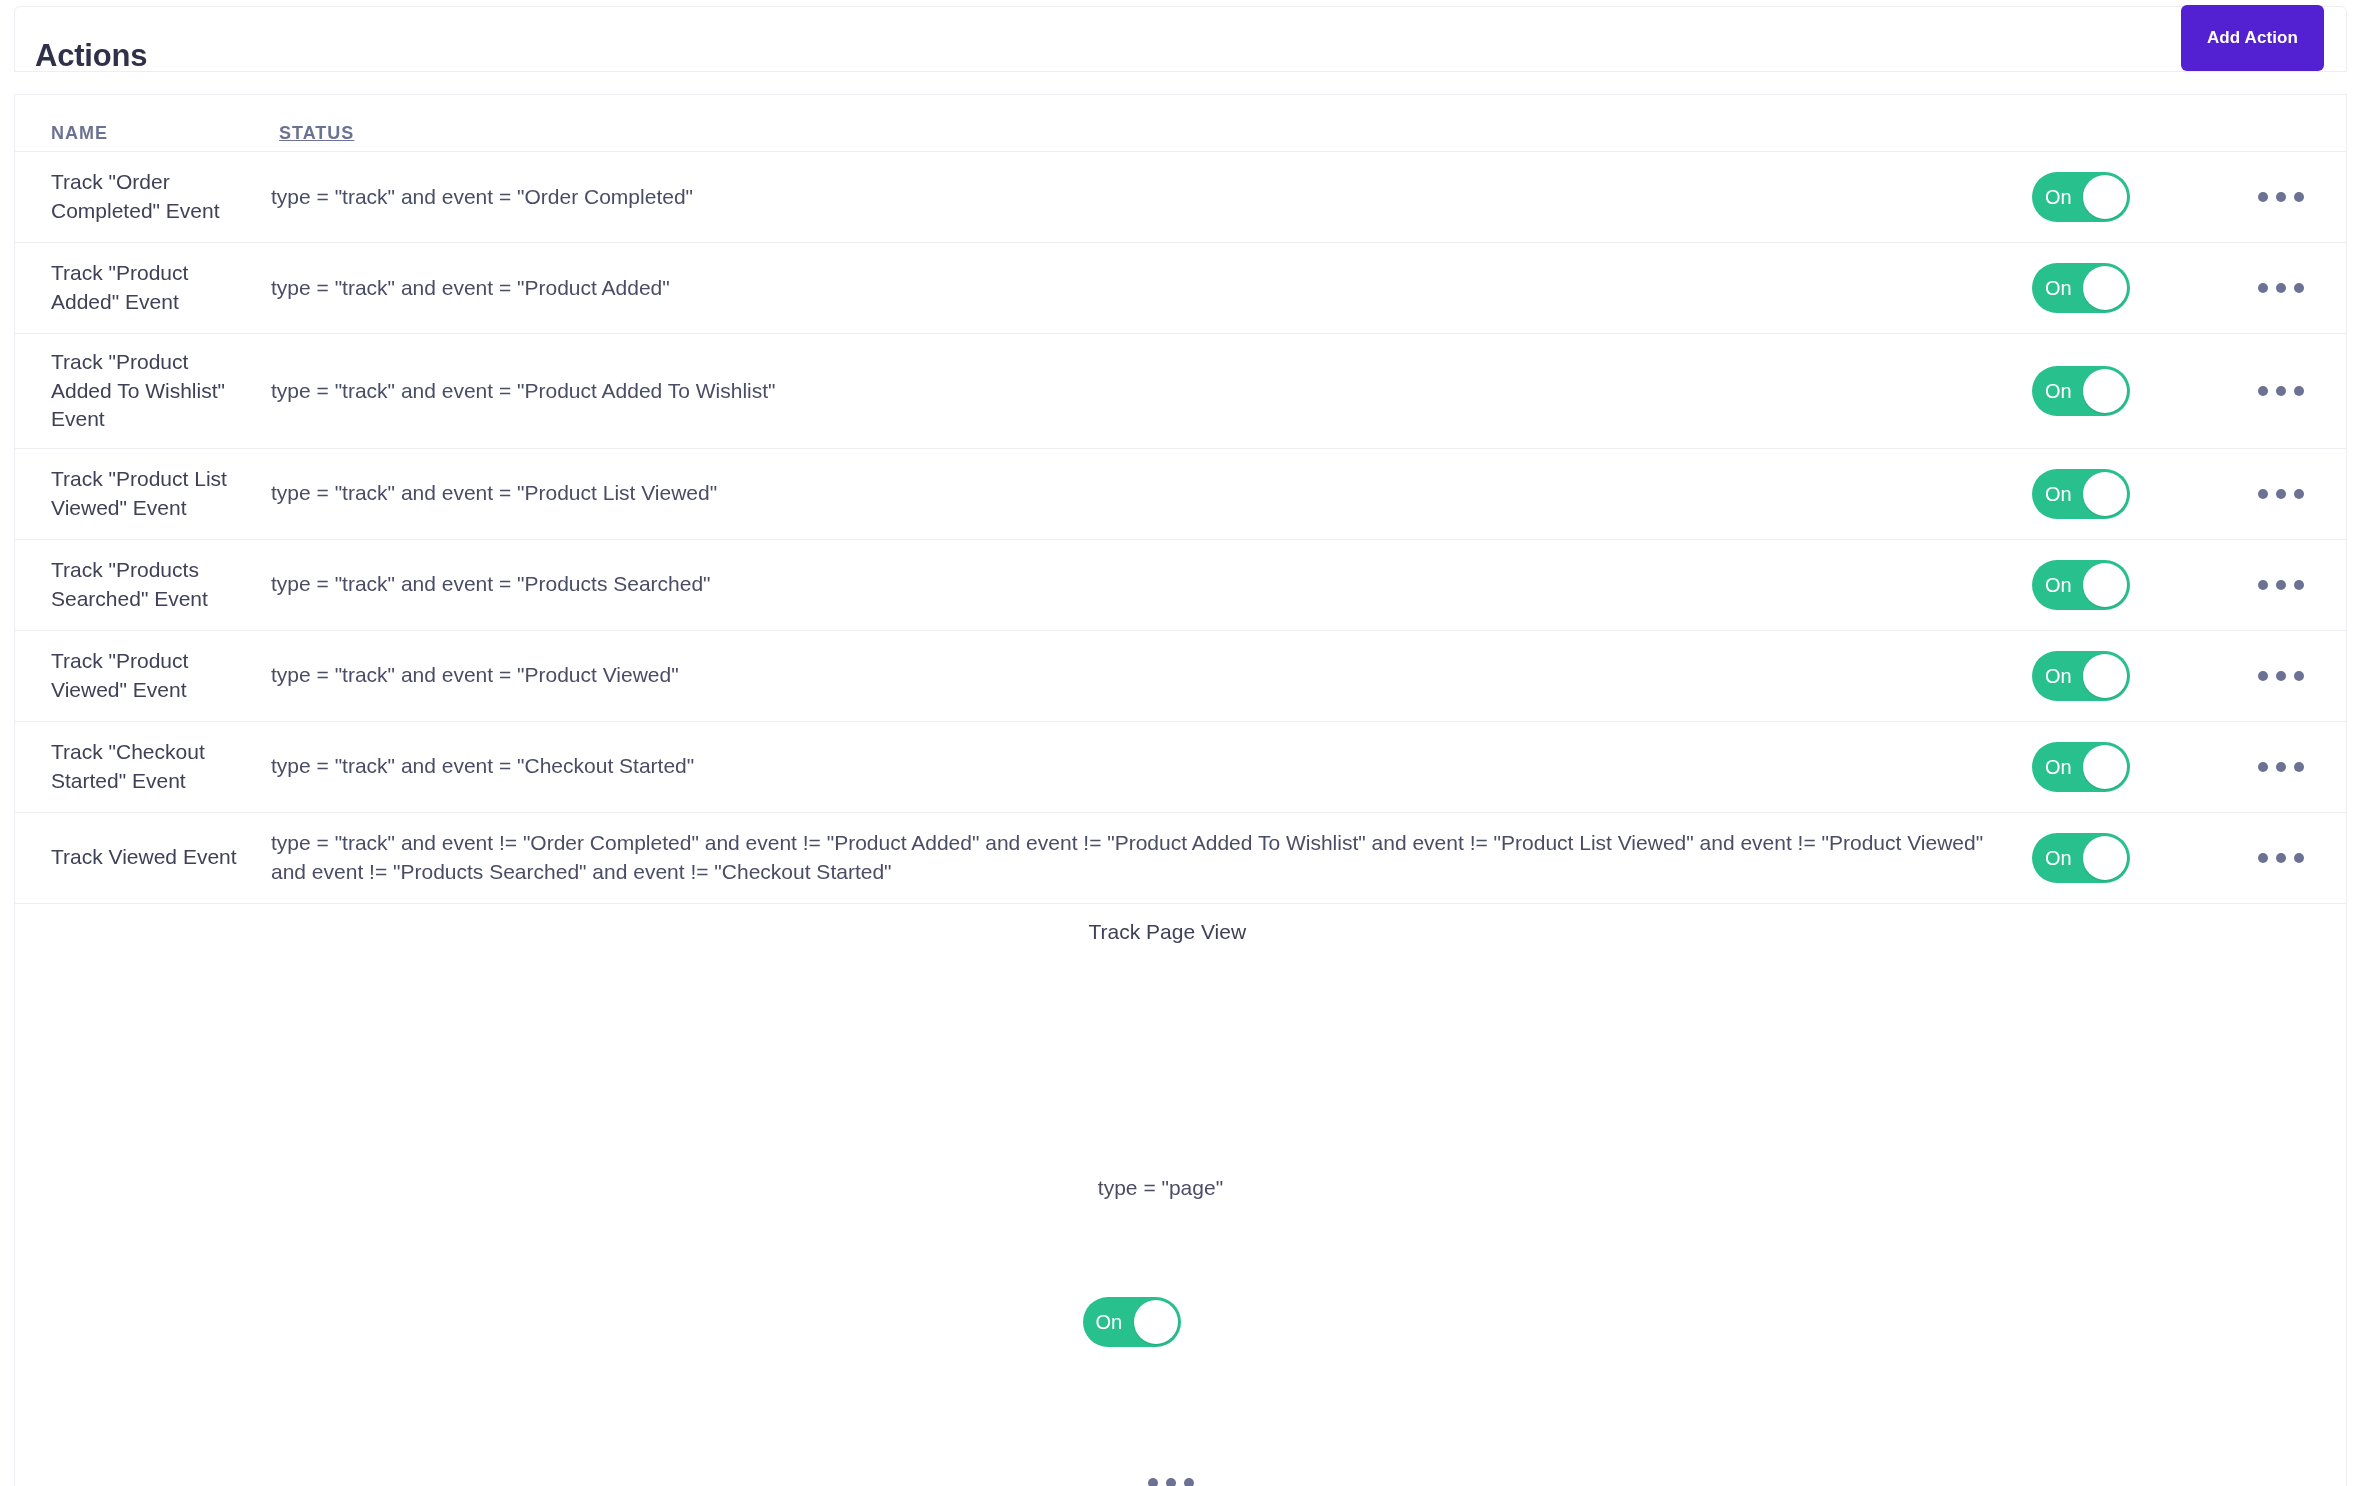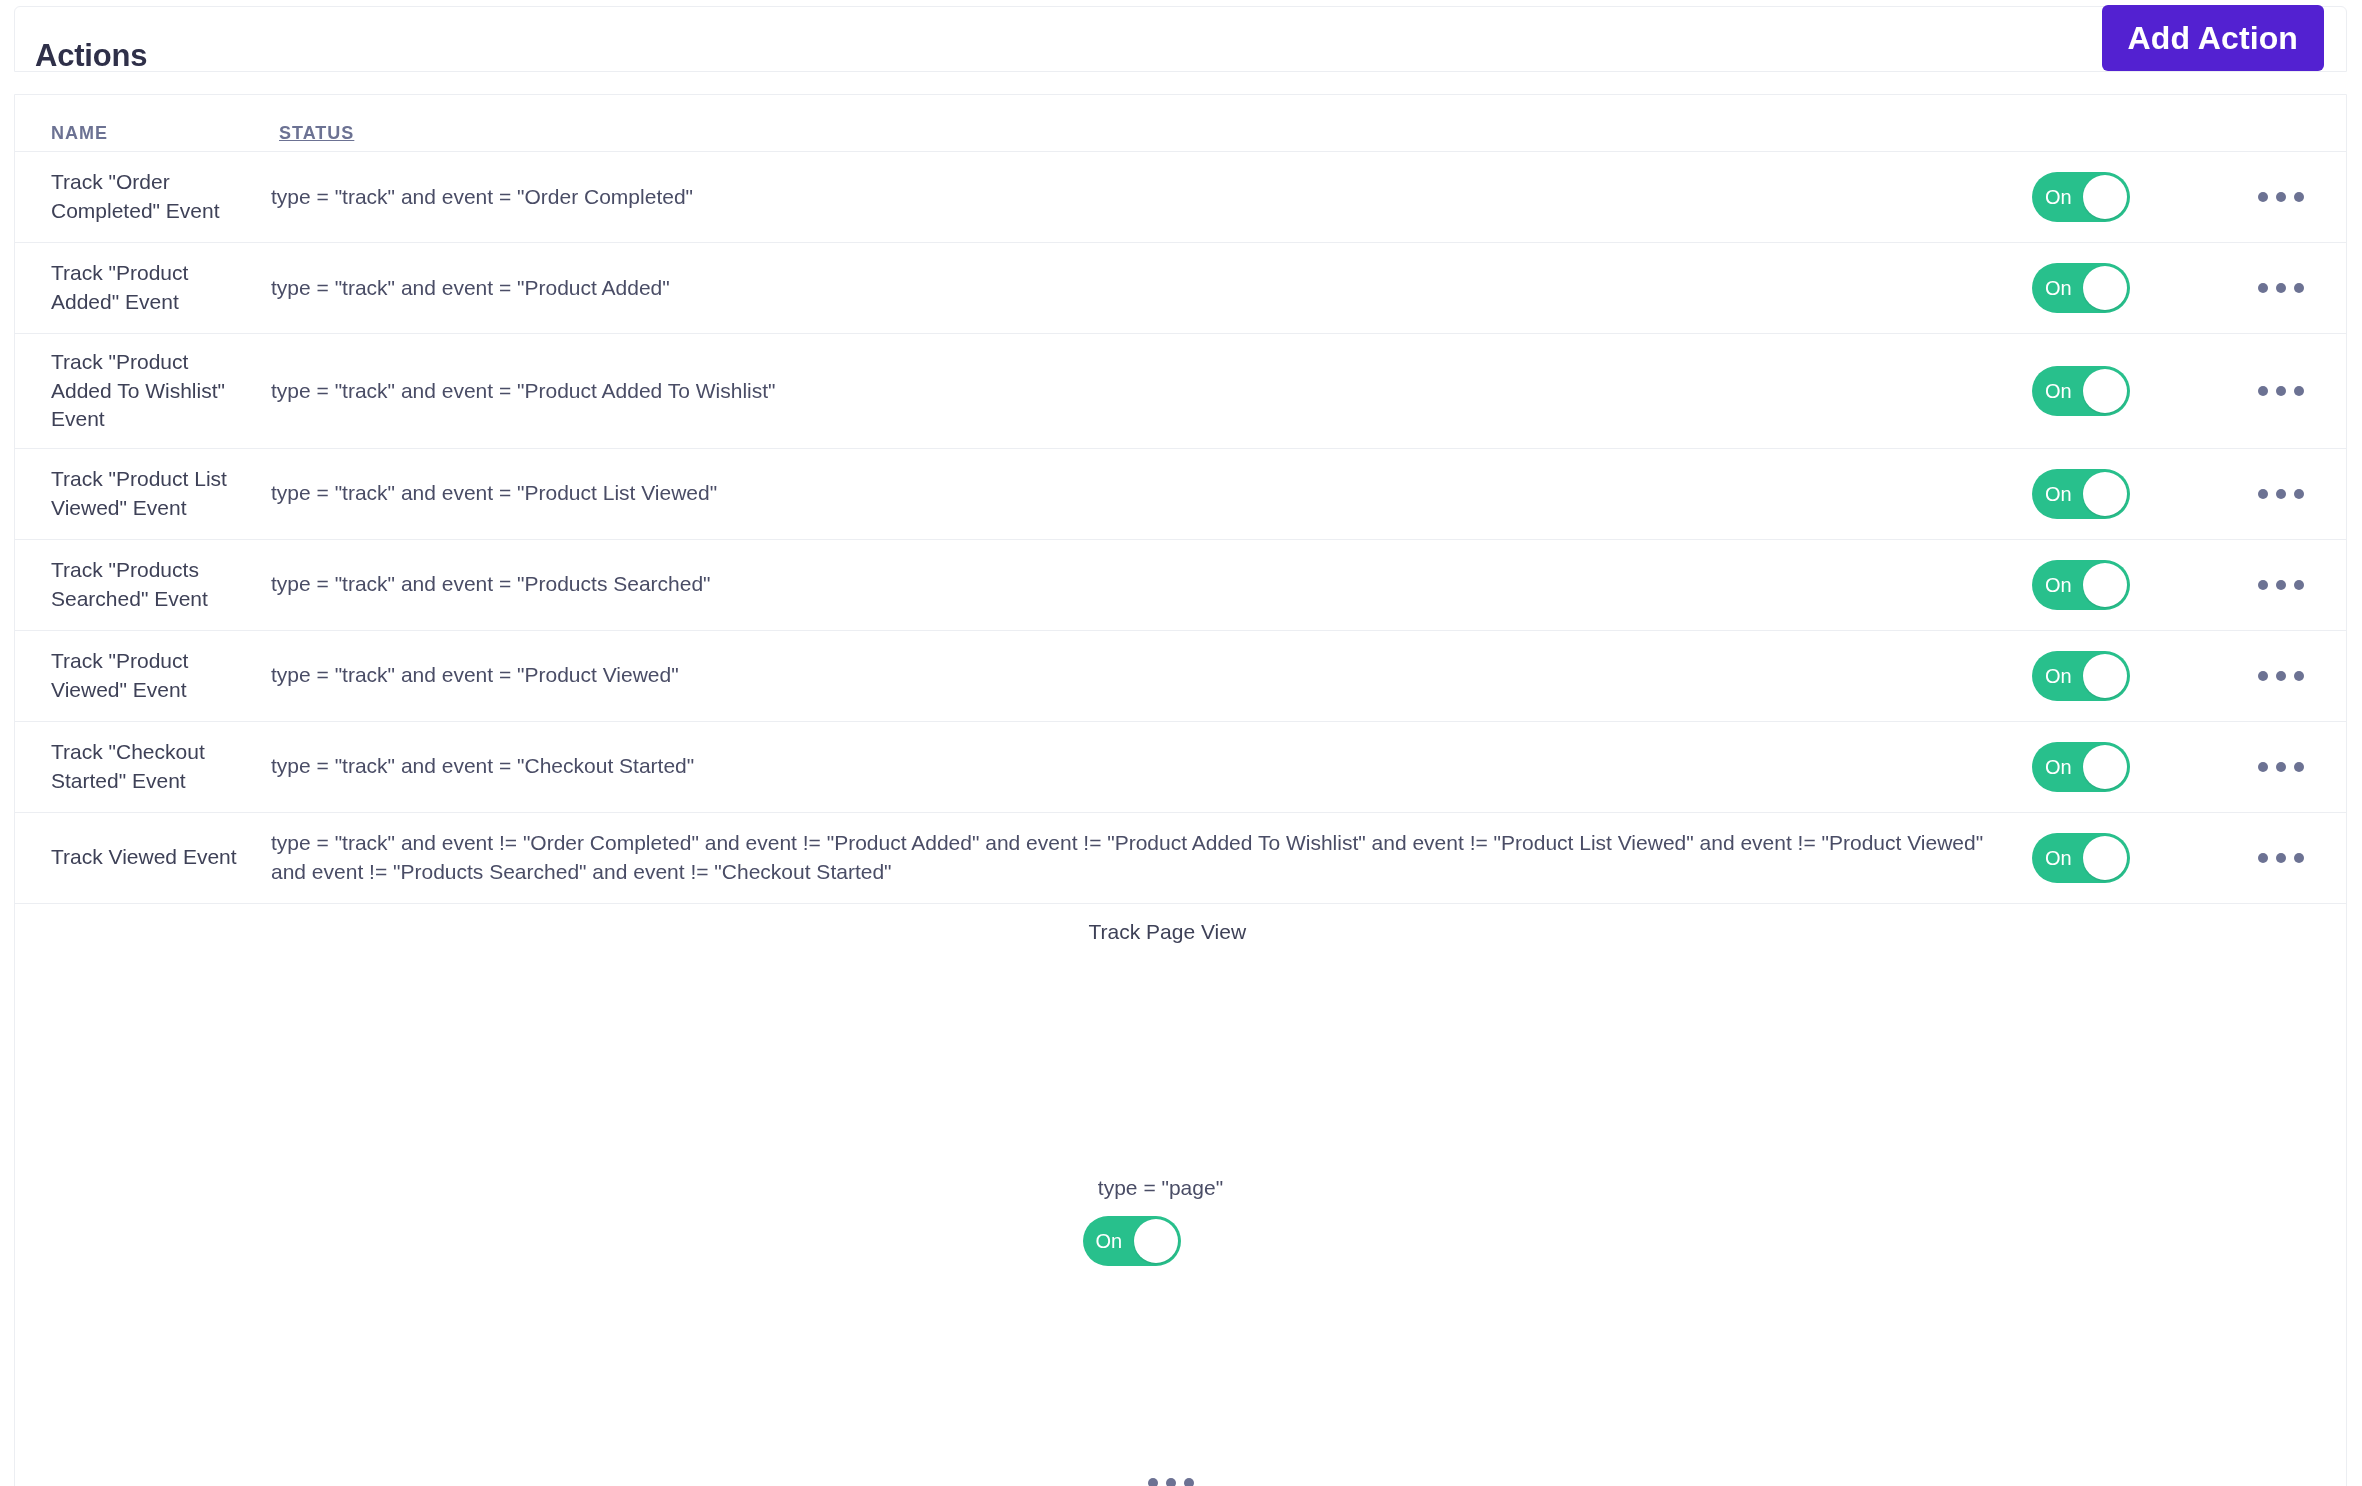--- a/index.html
+++ b/index.html
@@ -41,21 +41,21 @@
     font-size: 31px;
     font-weight: 700;
     color: #2f3049;
     letter-spacing: -0.2px;
     line-height: 1;
   }
 
   .add-action-button {
     background: #5321d1;
     color: #ffffff;
-    font-size: 32px;
+    font-size: 17px;
     font-weight: 700;
     letter-spacing: 0.1px;
     border: none;
     border-radius: 6px;
     padding: 0 26px;
     height: 66px;
     line-height: 66px;
     cursor: pointer;
     font-family: "Liberation Sans", sans-serif;
     white-space: nowrap;
@@ -120,20 +120,21 @@
     color: #4a4d66;
     line-height: 1.36;
     flex: 1 1 auto;
     padding: 14px 40px 14px 0;
   }
 
   .cell-status {
     width: 212px;
     flex: 0 0 212px;
     display: flex;
+    align-items: center;
     padding-left: 8px;
   }
 
   .cell-menu {
     width: 110px;
     flex: 0 0 110px;
     display: flex;
     align-items: center;
     justify-content: flex-start;
     padding-left: 16px;

